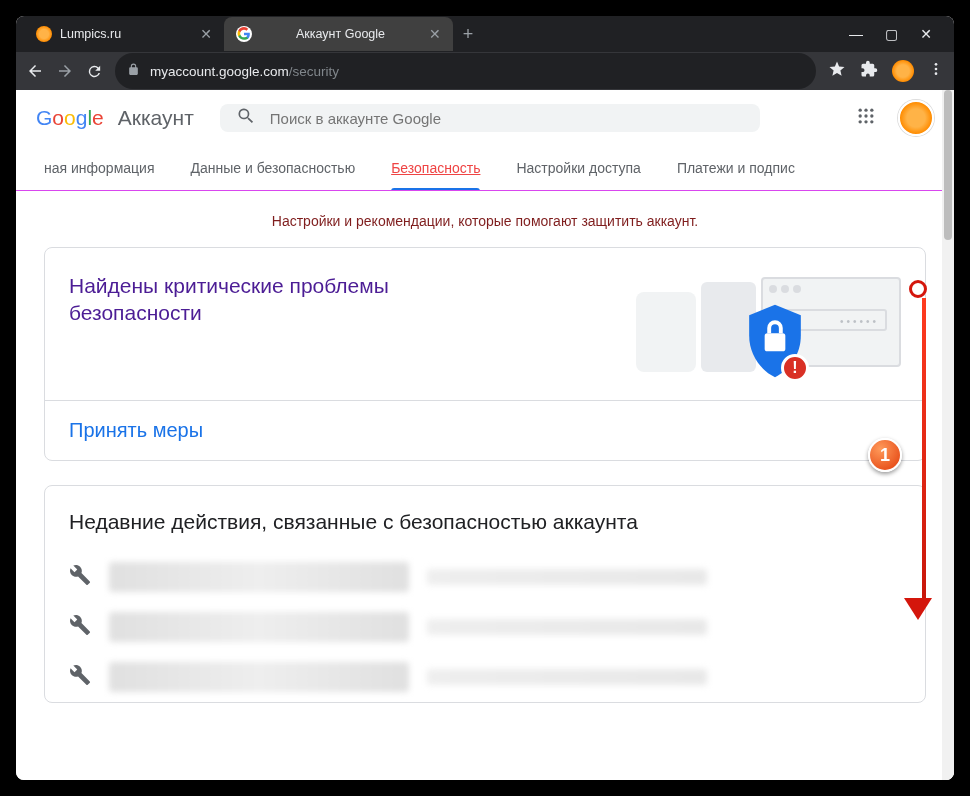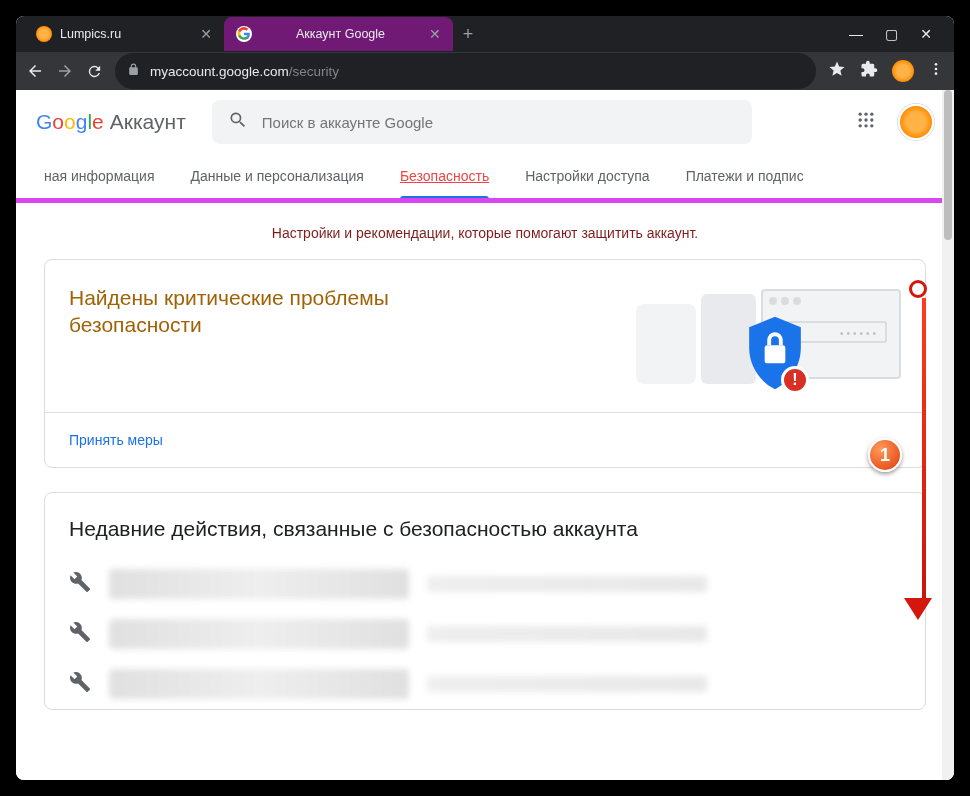--- a/index.html
+++ b/index.html
@@ -3,21 +3,21 @@
 <meta charset="utf-8">
 <style>
 * { margin: 0; padding: 0; box-sizing: border-box; font-family: Arial, sans-serif; }
 body { width: 970px; height: 796px; background: #000; overflow: hidden; position: relative; }
 .window { position: absolute; top: 16px; left: 16px; right: 16px; bottom: 16px; background: #fff; border-radius: 8px; overflow: hidden; display: flex; flex-direction: column; }
 
 
 .browser-chrome { background: #202124; color: #e8eaed; }
 .tab-bar { display: flex; align-items: center; height: 36px; padding: 0 8px; gap: 0; }
 .tab { display: flex; align-items: center; gap: 8px; padding: 0 12px; height: 34px; font-size: 12.5px; position: relative; min-width: 200px; border-top-left-radius: 8px; border-top-right-radius: 8px; cursor: pointer; }
-.tab.active { background: #701a75; gap: 44px; }
+.tab.active { background: #404040; gap: 44px; }
 .tab .favicon { width: 16px; height: 16px; border-radius: 50%; display: inline-flex; align-items: center; justify-content: center; }
 .fav-orange { background: radial-gradient(circle,#ffb347 40%,#ff8c00 70%); }
 .fav-google { background: #fff; }
 .tab .tab-close { margin-left: auto; font-size: 14px; color: #9aa0a6; }
 .newtab { color: #9aa0a6; font-size: 18px; padding: 0 10px; cursor: pointer; }
 .win-controls { margin-left: auto; display: flex; gap: 22px; padding-right: 14px; color: #e8eaed; font-size: 14px; }
 .win-controls span { cursor: pointer; }
 
 .addr-bar { display: flex; align-items: center; height: 38px; background: #35363a; padding: 0 10px; gap: 12px; }
 .navbtn { color: #e8eaed; cursor: pointer; display:inline-flex; }
@@ -33,52 +33,52 @@
 .kebab { color: #e8eaed; }
 
 
 .page { flex: 1; background: #fff; position: relative; overflow: hidden; }
 .page-scroll { position:absolute; right:0; top:0; bottom:0; width:12px; background:#f1f1f1; }
 .page-thumb { position:absolute; right:2px; top:0; width:8px; height:150px; background:#bdbdbd; border-radius:4px; }
 
 .gheader { display: flex; align-items: center; padding: 10px 20px 10px 20px; gap: 26px; }
 .glogo { font-size: 21px; font-weight: 500; display: flex; align-items: baseline; }
 .glogo .g1{color:#4285F4}.glogo .g2{color:#EA4335}.glogo .g3{color:#FBBC05}.glogo .g4{color:#4285F4}.glogo .g5{color:#34A853}.glogo .g6{color:#EA4335}
-.glogo .acct { color:#5f6368; font-weight: 400; margin-left: 6px; }
-.gsearch { flex:1; max-width: 540px; background: #f1f3f4; border-radius: 8px; height: 44px; display:flex; align-items:center; padding: 0 16px; gap: 14px; color:#5f6368; }
+.glogo .acct { color:#5f6368; font-weight: 400; margin-left: 14px; }
+.gsearch { flex:1; max-width: 540px; background: #f1f3f4; border-radius: 8px; height: 28px; display:flex; align-items:center; padding: 0 16px; gap: 14px; color:#5f6368; }
 .gsearch input { border:none; background:transparent; font-size: 15px; color:#5f6368; outline:none; width:100%; }
 .header-right { margin-left:auto; display:flex; align-items:center; gap: 22px; }
 .grid-icon { color:#5f6368; cursor:pointer; }
 .avatar-large { width:36px; height:36px; border-radius:50%; background: radial-gradient(circle,#ffb347 40%,#ff8c00 70%); border:2px solid #fff; box-shadow:0 0 0 1px #ddd; }
 
-.tabs-nav { display:flex; border-bottom: 5px solid #d946ef; padding: 0 10px; overflow:hidden; }
+.tabs-nav { display:flex; border-bottom: 1px solid #d946ef; padding: 0 10px; overflow:hidden; }
 .tabs-nav .nav-item { padding: 14px 18px; font-size: 14px; color:#5f6368; white-space:nowrap; cursor:pointer; position:relative; }
 .tabs-nav .nav-item.active { color:#ef4444; font-weight:500;text-decoration:underline; }
 .tabs-nav .nav-item.active::after { content:''; position:absolute; left:18px; right:18px; bottom:-1px; height:3px; background:#1a73e8; border-radius:3px 3px 0 0; }
 
 .subtitle { text-align:center; color:#7f1d1d; font-size:14px; padding: 22px 20px 18px; }
 
 .card { margin: 0 28px 24px; border:1px solid #dadce0; border-radius:8px; background:#fff; position:relative; }
 .card-head { display:flex; padding: 24px 24px 18px; gap:20px; align-items:flex-start; }
 .card-head .text { flex:0 0 55%; }
-.card-title { font-size: 21px; color:#a16207; font-weight:400; line-height:1.3; }
+.card-title { font-size: 21px; color:#4c1d95; font-weight:400; line-height:1.3; }
 .card-desc { font-size: 13.5px; color:#5f6368; margin-top: 12px; }
 .card-illus { flex:1; height: 110px; position:relative; }
 .illus-device1 { position:absolute; right:205px; top:20px; width:60px; height:80px; background:#f1f3f4; border-radius:8px; }
 .illus-device2 { position:absolute; right:145px; top:10px; width:55px; height:90px; background:#e8eaed; border-radius:6px; }
 .illus-browser { position:absolute; right:0; top:5px; width:140px; height:90px; background:#f1f3f4; border:2px solid #dadce0; border-radius:4px; }
 .illus-browser::before{content:'';position:absolute;top:6px;left:6px;width:8px;height:8px;border-radius:50%;background:#dadce0;box-shadow:12px 0 #dadce0,24px 0 #dadce0;}
 .illus-field{position:absolute;right:12px;top:30px;width:110px;height:22px;border:2px solid #dadce0;border-radius:3px;}
 .illus-dots{position:absolute;right:20px;top:37px;letter-spacing:3px;color:#bdc1c6;font-size:10px;}
 .shield { position:absolute; right:95px; top:32px; width:62px; height:74px; }
 .shield svg{width:100%;height:100%;}
 .alert-badge{position:absolute;right:92px;top:82px;width:28px;height:28px;background:#d93025;border-radius:50%;display:flex;align-items:center;justify-content:center;color:#fff;font-weight:bold;font-size:16px;border:3px solid #fff;}
 .card-divider { height:1px; background:#dadce0; }
 .card-action { padding: 18px 24px; }
-.card-action a { color:#1a73e8; font-size:14px; font-weight:500; text-decoration:none; cursor:pointer; }
+.card-action a { color:#1a73e8; font-size:20px; font-weight:500; text-decoration:none; cursor:pointer; }
 
 .card2-title { font-size:21px; color:#202124; font-weight:400; padding: 24px 24px 18px; }
 .activity-row { display:flex; align-items:center; padding: 10px 24px; gap: 18px; }
 .wrench { color:#5f6368; flex-shrink:0; }
 .blur-text { flex:1; height: 30px; background: linear-gradient(90deg, #e0e0e0 0%, #eee 50%, #e0e0e0 100%); border-radius:4px; filter: blur(3px); }
 .blur-text.short { max-width: 300px; }
 .blur-right { width: 280px; height:16px; background: linear-gradient(90deg, #eee, #e8e8e8); border-radius:3px; filter:blur(3px); }
 
 
 .annot-num { position:absolute; width:34px; height:34px; border-radius:50%; background: radial-gradient(circle at 35% 30%, #ff9a5a, #e13c0a); display:flex; align-items:center; justify-content:center; color:#fff; font-weight:bold; font-size:18px; border:2px solid #fff; box-shadow:0 2px 4px rgba(0,0,0,.4); }
@@ -185,21 +185,21 @@
               <circle cx="5" cy="19" r="2"></circle>
               <circle cx="12" cy="19" r="2"></circle>
               <circle cx="19" cy="19" r="2"></circle>
             </svg></span>
         <span class="avatar-large"></span>
       </div>
     </div>
 
     <div class="tabs-nav">
       <div class="nav-item">ная информация</div>
-      <div class="nav-item">Данные и персонализация</div>
+      <div class="nav-item">Данные и безопасностью</div>
       <div class="nav-item active">Безопасность</div>
       <div class="nav-item">Настройки доступа</div>
       <div class="nav-item">Платежи и подпис</div>
     </div>
 
     <div class="subtitle">Настройки и рекомендации, которые помогают защитить аккаунт.</div>
 
     <div class="card">
       <div class="card-head">
         <div class="text">

